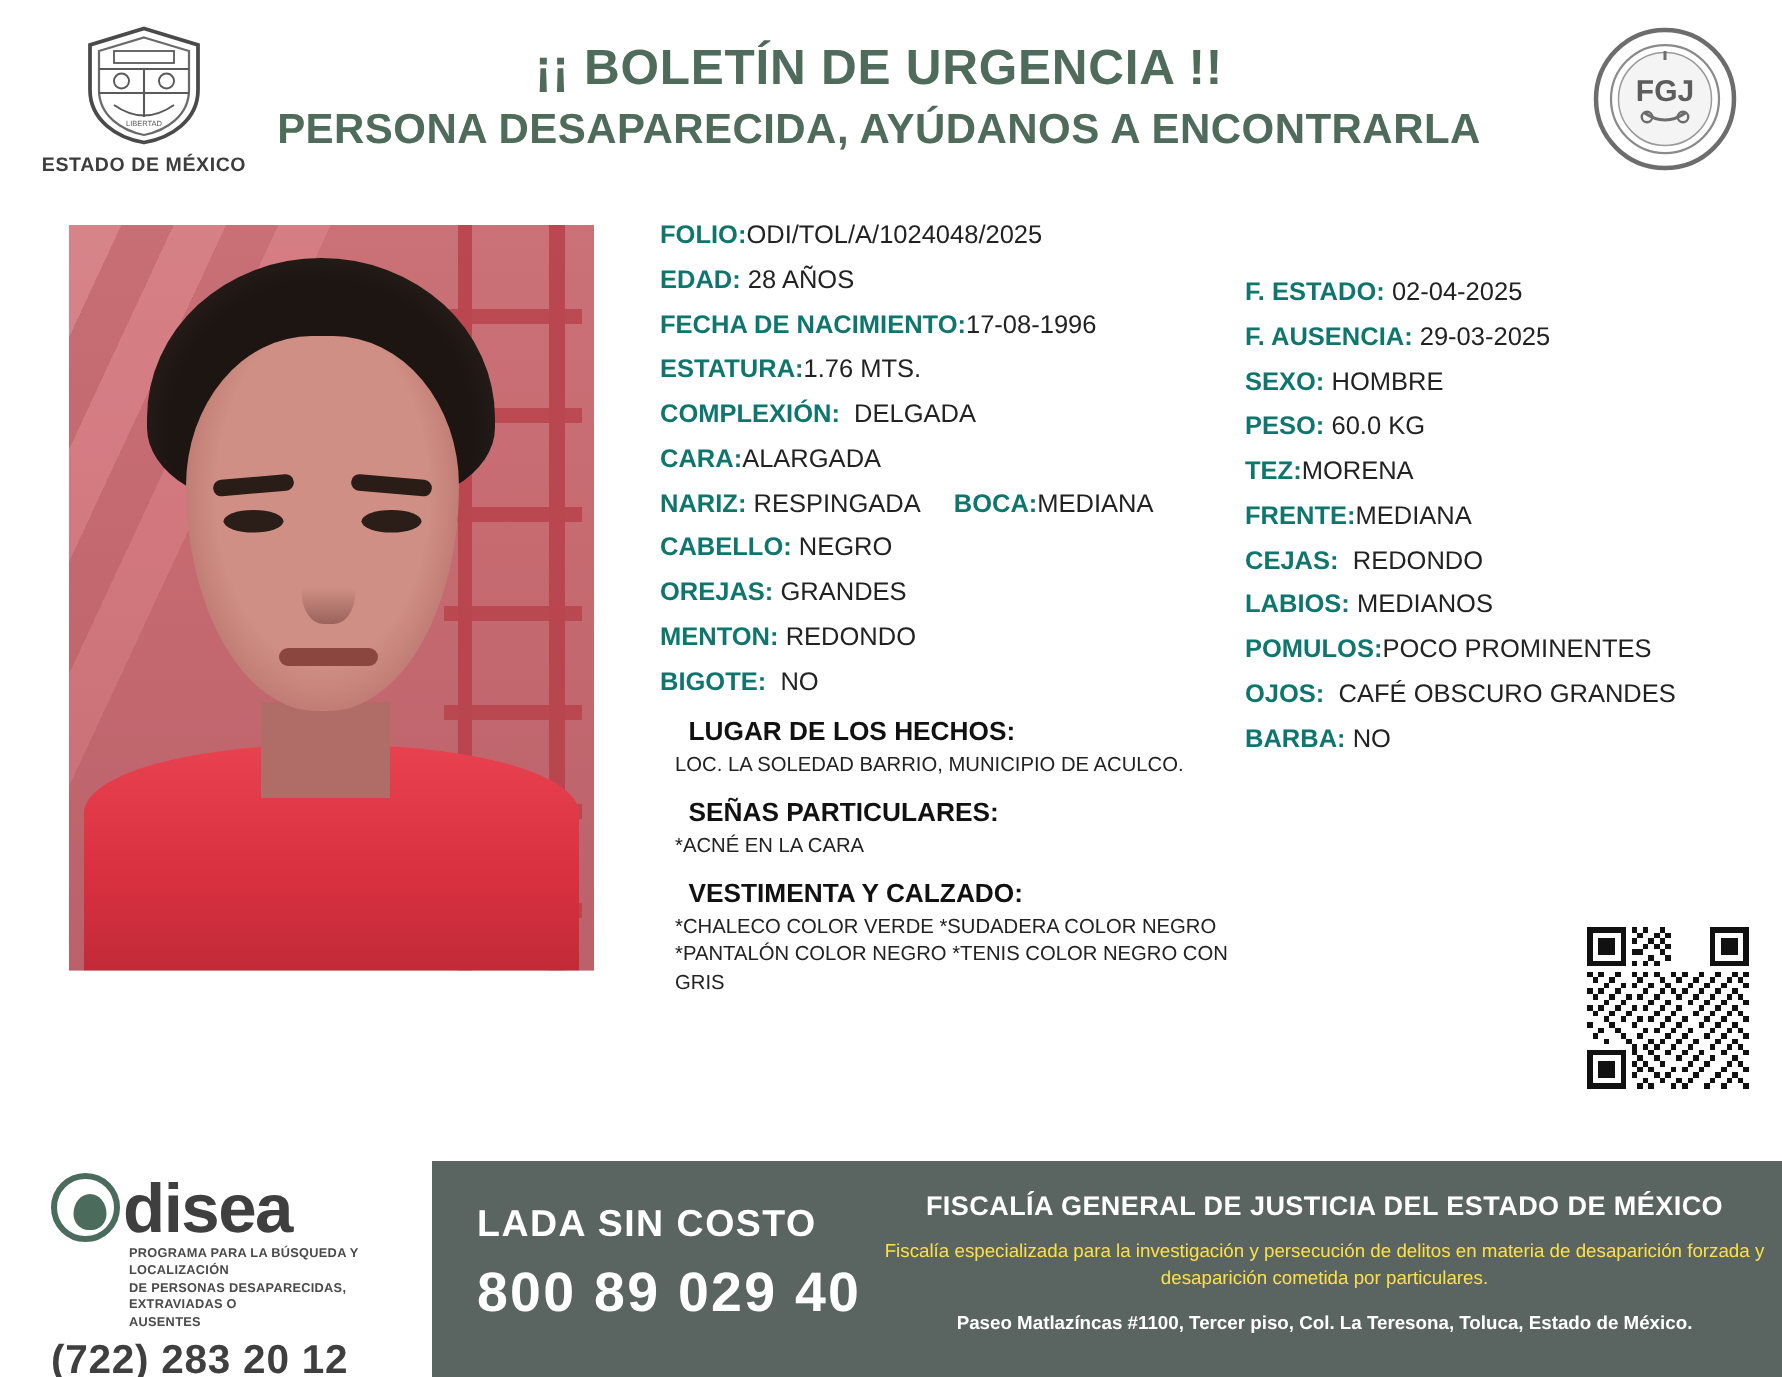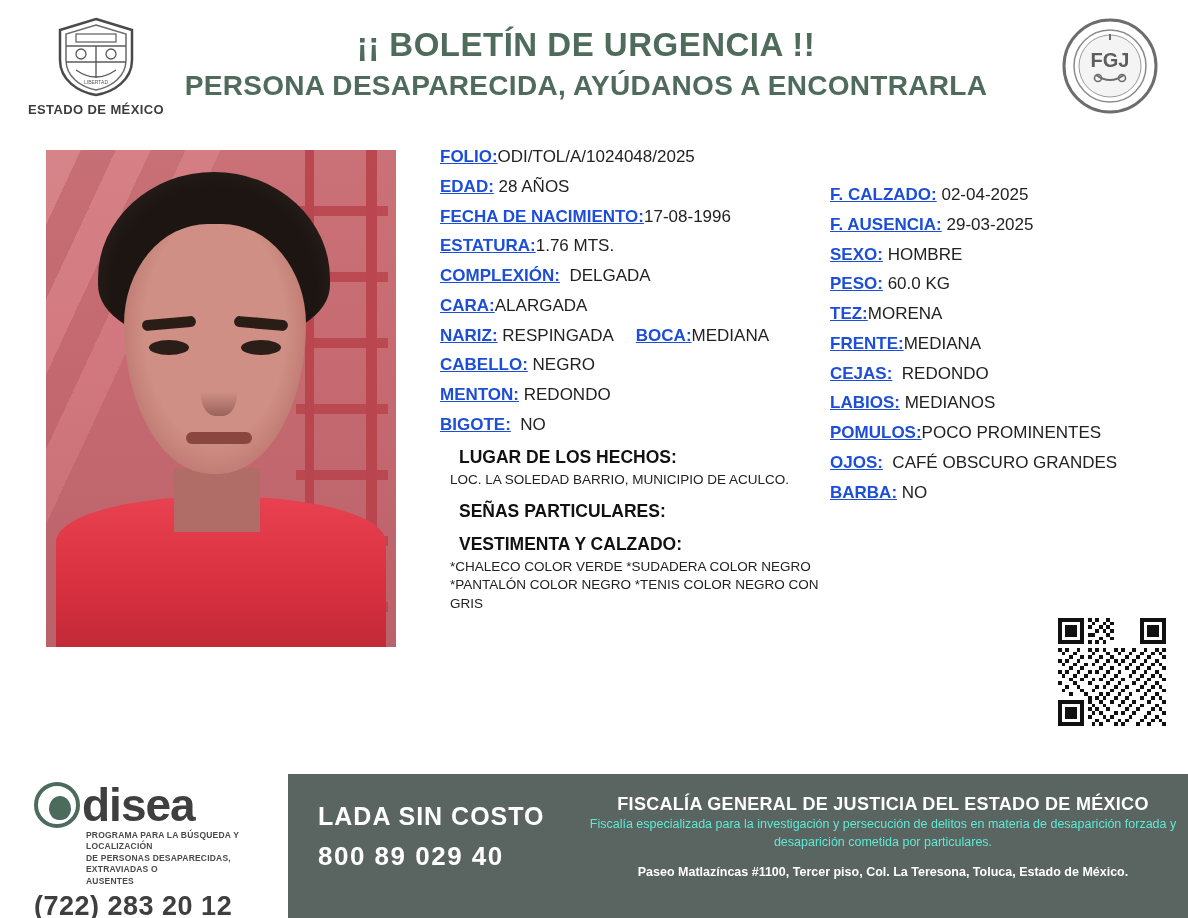--- a/index.html
+++ b/index.html
@@ -161,21 +161,21 @@
   .fields {
     position: absolute;
     left: 440px;
     top: 18px;
     right: 20px;
   }
   .col-left { position: absolute; left: 0; top: 0; width: 385px; }
   .col-right { position: absolute; left: 390px; top: 38px; width: 360px; }
 
   .row { margin-bottom: 8.5px; font-size: 17px; line-height: 1.25; white-space: nowrap; }
-  .lbl { font-weight: bold; color: #1d4ed8; text-decoration: underline; }
+  .lbl { font-weight: bold; color: #0f766e; }
   .val { color: #222; }
   .row.inline2 .gap { display: inline-block; width: 22px; }
 
   .block { margin-top: 12px; }
   .block .bhead { font-size: 17.5px; font-weight: bold; color: #111; margin-left: 19px; }
   .block .btext { font-size: 13.5px; color: #222; margin-top: 3px; padding-left: 10px; line-height: 1.35; }
   .block .btext.wide { max-width: 580px; white-space: normal; }
 
   
   .qr {
@@ -252,32 +252,32 @@
   .bar-left {
     width: 300px;
     padding: 28px 0 0 30px;
   }
   .lada-label {
     font-size: 25px;
     font-weight: bold;
     letter-spacing: 1px;
   }
   .lada-number {
-    font-size: 26px;
+    font-size: 37px;
     font-weight: bold;
     letter-spacing: 1.5px;
     margin-top: 10px;
   }
   .bar-right {
     flex: 1;
     padding: 20px 10px 0 0;
     text-align: center;
   }
   .fg-title { font-size: 18px; font-weight: bold; letter-spacing: .3px; }
-  .fg-desc { font-size: 12.5px; line-height: 1.45; color: #5eead4; }
+  .fg-desc { font-size: 12.5px; margin-top: 10px; line-height: 1.45; color: #fde047; }
   .fg-addr { font-size: 12.5px; font-weight: bold; margin-top: 12px; line-height: 1.45; }
 </style>
 </head>
 <body>
 
 <div class="header">
 
   <div class="crest">
     <div class="crest-seal">
       <svg width="88" height="82" viewBox="0 0 88 82">
@@ -355,42 +355,46 @@
       <div class="row">
         <span class="lbl">CARA:</span><span class="val">ALARGADA</span>
       </div>
       <div class="row inline2">
         <span class="lbl">NARIZ:</span> <span class="val">RESPINGADA</span><span class="gap"></span><span class="lbl">BOCA:</span><span class="val">MEDIANA</span>
       </div>
       <div class="row">
         <span class="lbl">CABELLO:</span> <span class="val">NEGRO</span>
       </div>
       <div class="row">
+        <span class="lbl">OREJAS:</span> <span class="val">GRANDES</span>
+      </div>
+      <div class="row">
         <span class="lbl">MENTON:</span> <span class="val">REDONDO</span>
       </div>
       <div class="row">
         <span class="lbl">BIGOTE:</span>&nbsp; <span class="val">NO</span>
       </div>
 
       <div class="block">
         <div class="bhead">LUGAR DE LOS HECHOS:</div>
         <div class="btext">LOC. LA SOLEDAD BARRIO, MUNICIPIO DE ACULCO.</div>
       </div>
       <div class="block">
         <div class="bhead">SEÑAS PARTICULARES:</div>
+        <div class="btext">*ACNÉ EN LA CARA</div>
       </div>
       <div class="block">
         <div class="bhead">VESTIMENTA Y CALZADO:</div>
         <div class="btext wide">*CHALECO COLOR VERDE *SUDADERA COLOR NEGRO *PANTALÓN COLOR NEGRO *TENIS COLOR NEGRO CON GRIS</div>
       </div>
     </div>
 
     <div class="col-right">
       <div class="row">
-        <span class="lbl">F. CALZADO:</span> <span class="val">02-04-2025</span>
+        <span class="lbl">F. ESTADO:</span> <span class="val">02-04-2025</span>
       </div>
       <div class="row">
         <span class="lbl">F. AUSENCIA:</span> <span class="val">29-03-2025</span>
       </div>
       <div class="row">
         <span class="lbl">SEXO:</span> <span class="val">HOMBRE</span>
       </div>
       <div class="row">
         <span class="lbl">PESO:</span> <span class="val">60.0 KG</span>
       </div>

